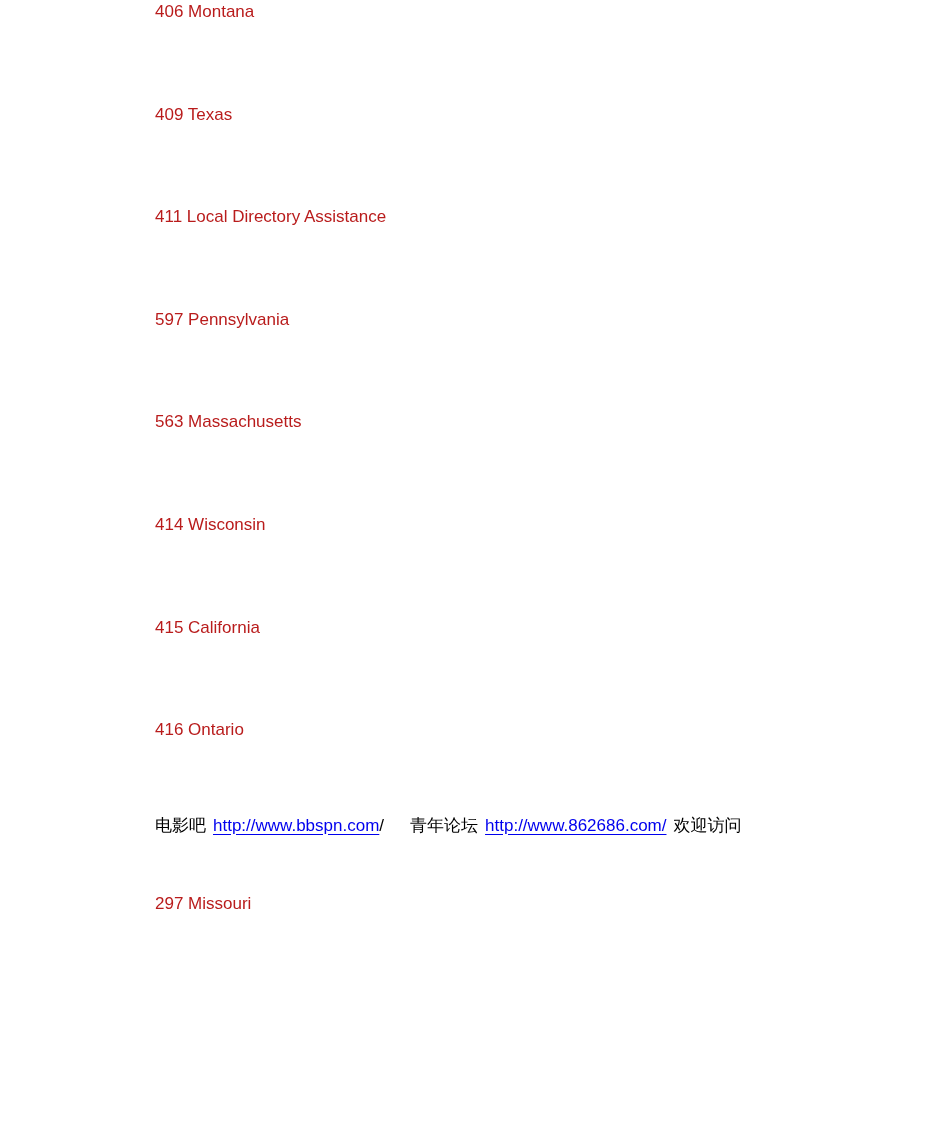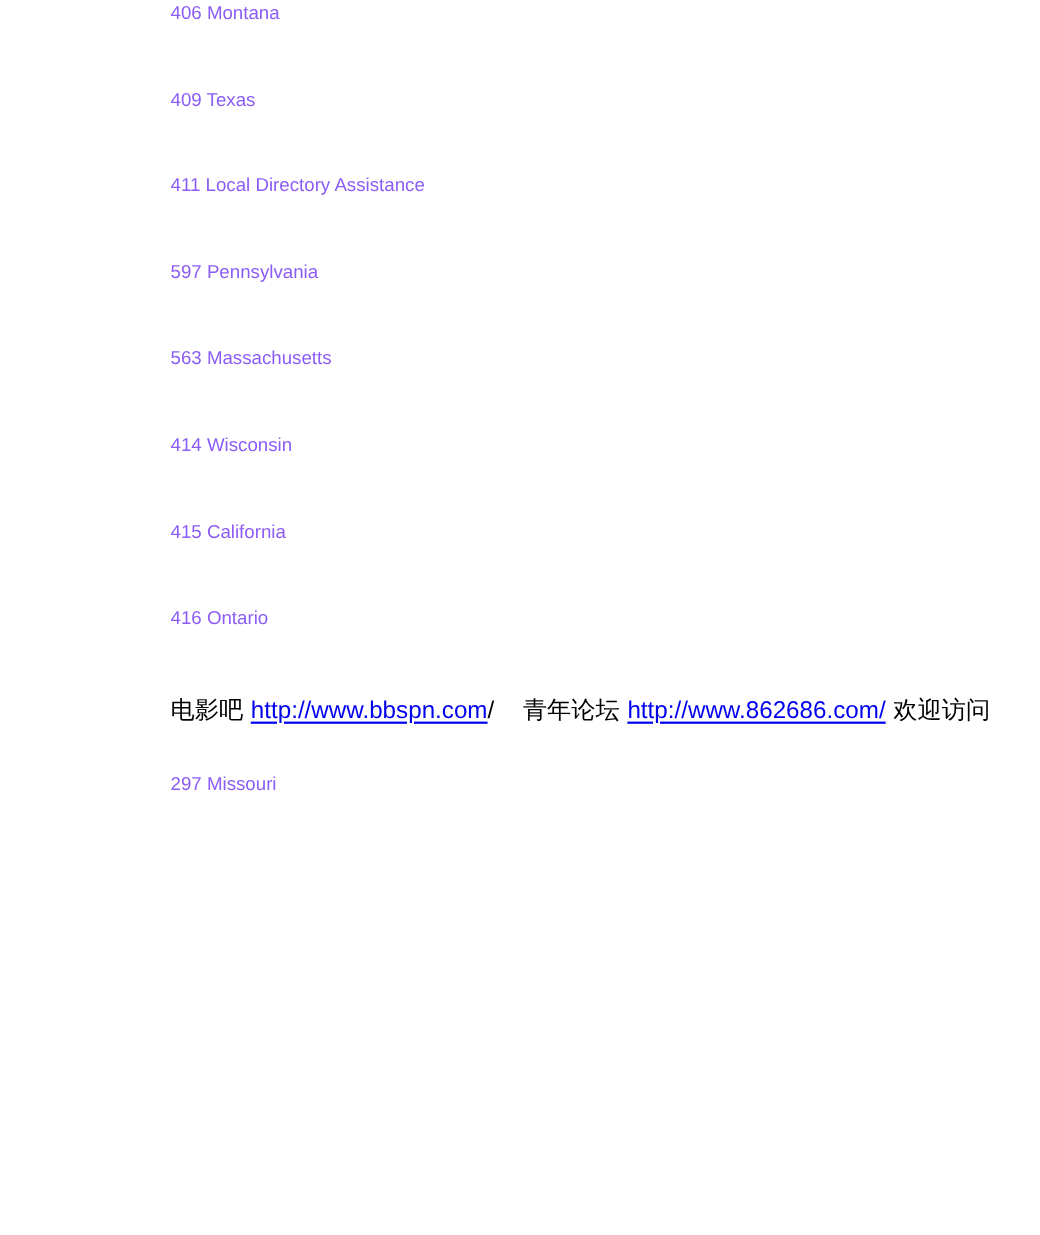--- a/index.html
+++ b/index.html
@@ -25,36 +25,36 @@
   }
   .doc-body {
     position: absolute;
     left: 0;
     top: 0;
     width: 945px;
   }
   
   .entry {
     margin: 0;
-    padding: 4px;
+    padding: 16px;
     font-size: 17px;
     line-height: 23px;
-    color: #8b5cf6;
+    color: #b91c1c;
     padding-left: 155px;
     height: 70.6px;
     white-space: nowrap;
   }
   .entry:first-child {
     padding-top: 0;
   }
   
   .promo {
     margin: 0;
     padding: 0;
-    font-size: 22px;
+    font-size: 17px;
     line-height: 41px;
     color: #000000;
     padding-left: 118px;
     text-indent: 37px;
     width: 827px;
     box-sizing: content-box;
   }
   .promo .cjk {
     font-family: "DejaVu Sans", "Liberation Sans", sans-serif;
     color: #000000;

